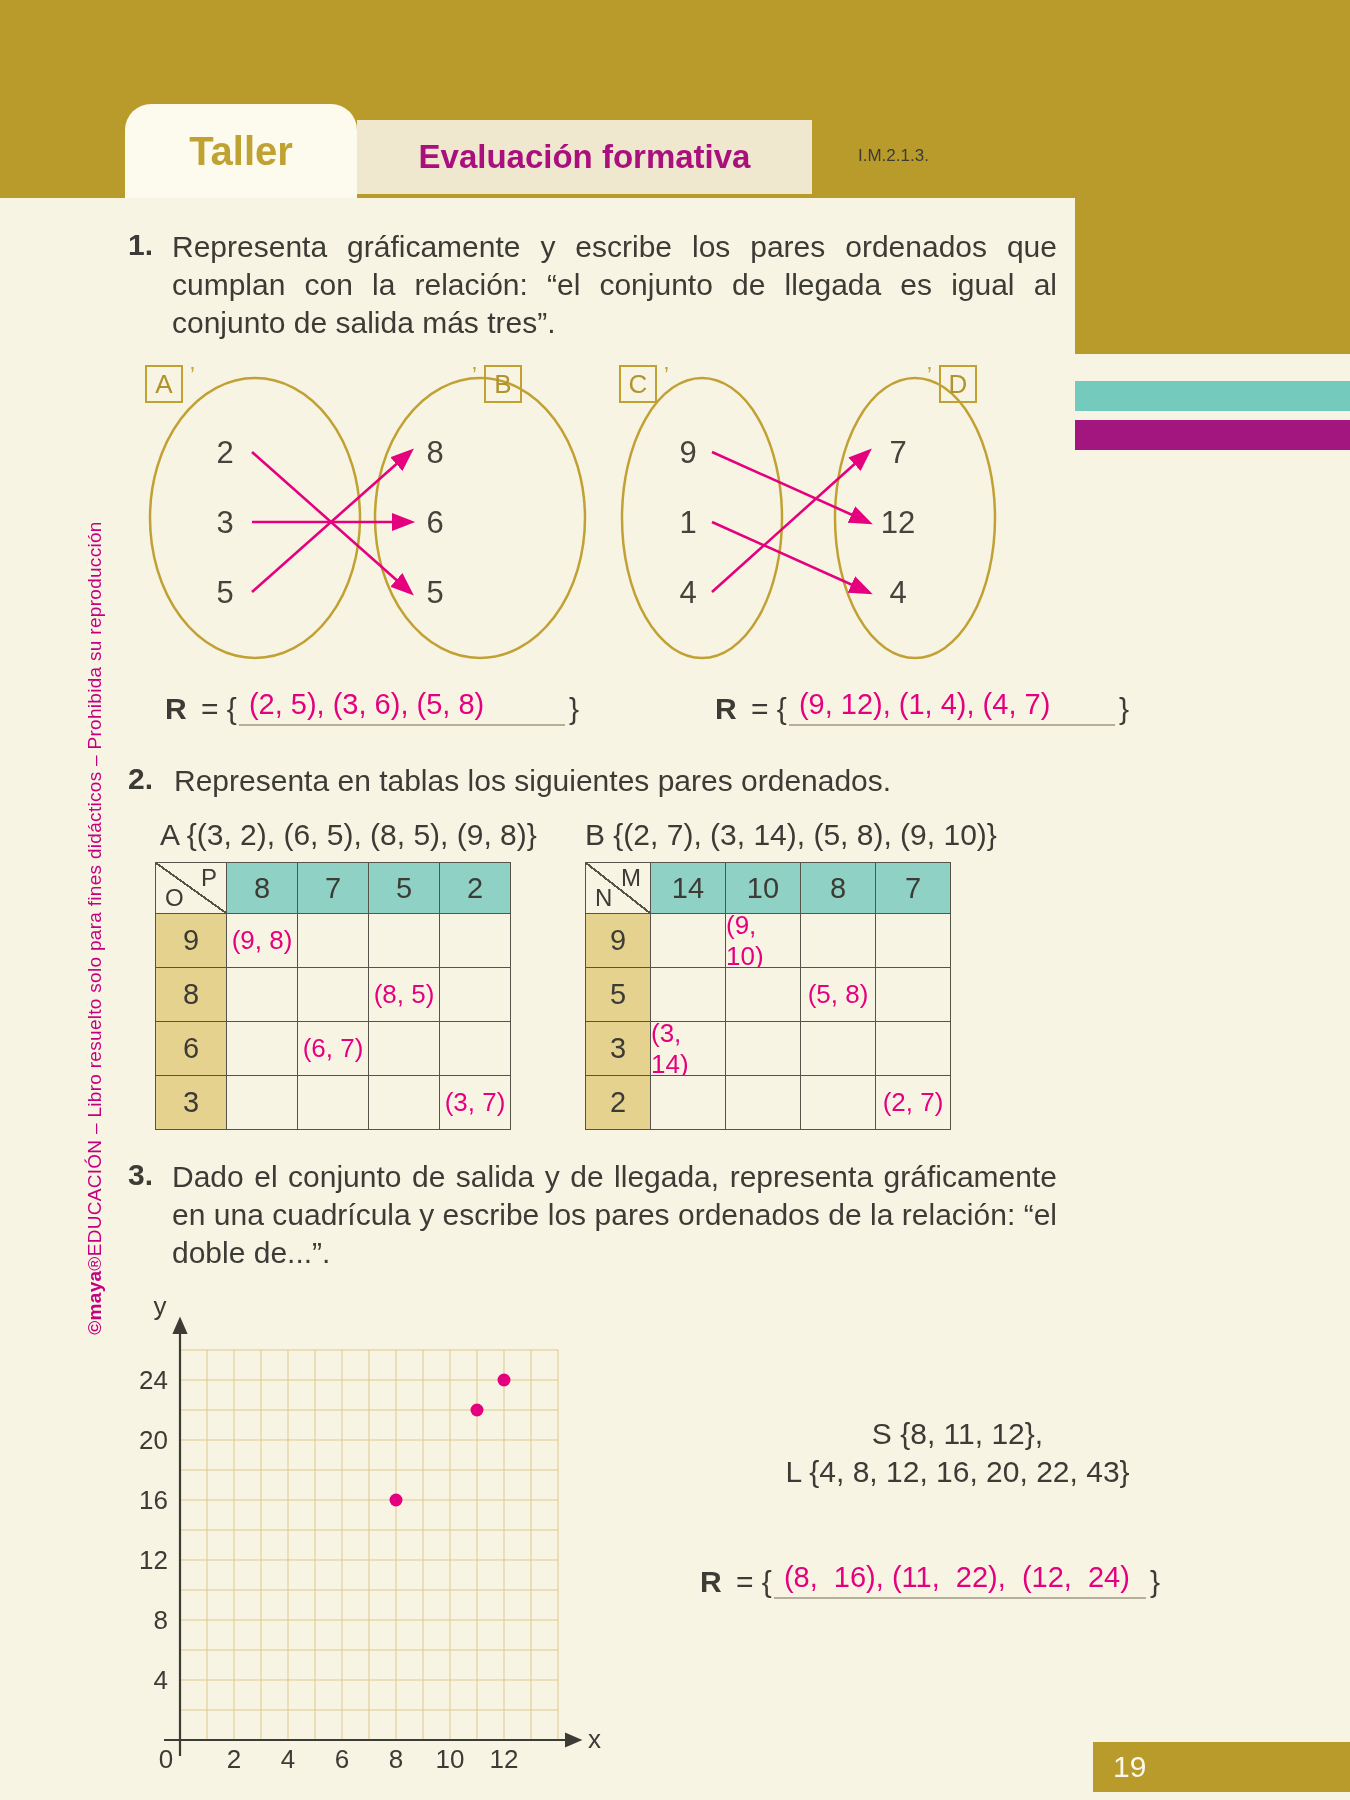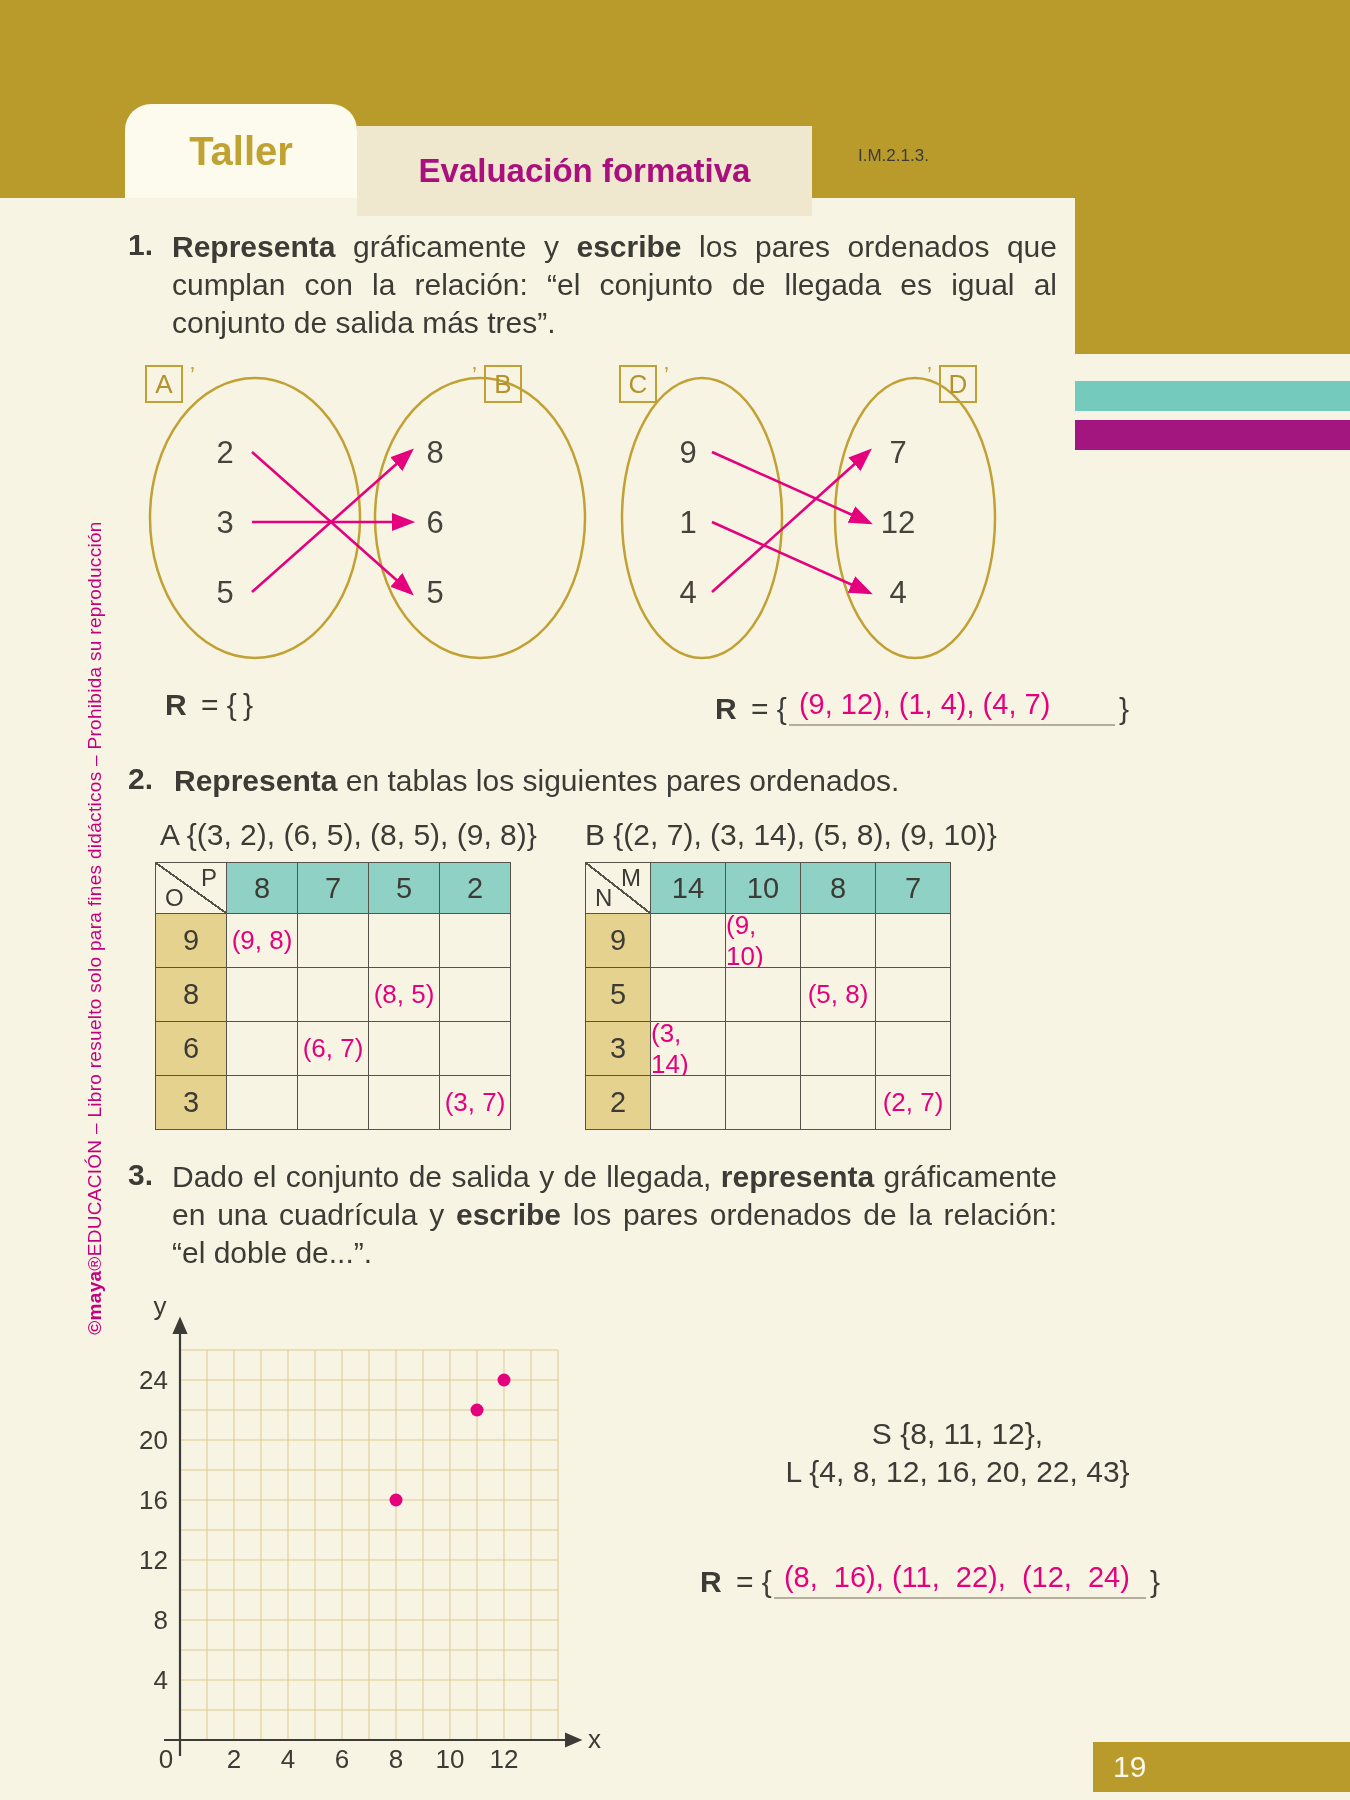--- a/index.html
+++ b/index.html
@@ -8,38 +8,38 @@
     background:#f8f4e4;color:#3c3b35;
     font-family:"Liberation Sans", sans-serif;
   }
   .abs{position:absolute;}
 
   
   .band{left:0;top:0;width:1350px;height:198px;background:#b89b2b;}
   .tab{left:125px;top:104px;width:232px;height:94px;background:#fdfaee;
        border-radius:26px 26px 0 0;display:flex;align-items:center;justify-content:center;
        font-size:40px;font-weight:bold;color:#c0a233;}
-  .subtitle-box{left:357px;top:120px;width:455px;height:90px;background:#efe8ce;
+  .subtitle-box{left:357px;top:120px;width:455px;height:74px;background:#efe8ce;
        display:flex;align-items:center;justify-content:center;
-       font-size:33px;font-weight:600;color:#a90f7d;margin-top:6px;}
+       font-size:33px;font-weight:600;color:#a90f7d;}
   .code{left:858px;top:146px;font-size:17px;color:#3c3b35;}
 
   .right-gold{left:1075px;top:198px;width:275px;height:156px;background:#b89b2b;}
   .teal-bar{left:1075px;top:381px;width:275px;height:30px;background:#74cbbd;}
   .magenta-bar{left:1075px;top:420px;width:275px;height:30px;background:#a31680;}
 
   
   .sidebar-vertical{left:95px;top:928px;transform:translate(-50%,-50%) rotate(-90deg);
        white-space:nowrap;color:#c40080;font-size:19px;letter-spacing:.3px;}
   .sidebar-vertical .brand{font-weight:bold;}
 
   
   .ex-num{font-size:30px;font-weight:bold;}
   .ex-text{font-size:30px;line-height:38px;text-align:justify;}
-  .b{font-weight:bold;}
+  .b{font-weight:normal;}
   #ex1-num{left:128px;top:228px;} #ex1-text{left:172px;top:228px;width:885px;}
   #ex2-num{left:128px;top:762px;} #ex2-text{left:174px;top:762px;width:950px;text-align:left;}
   #ex3-num{left:128px;top:1158px;} #ex3-text{left:172px;top:1158px;width:885px;}
 
   
   #svg-ab{left:140px;top:358px;} #svg-cd{left:610px;top:358px;}
   .oval{fill:none;stroke:#c2a134;stroke-width:2.5;}
   .lblbox{fill:none;stroke:#c2a134;stroke-width:2;}
   .lbltext{fill:#b2922c;font-size:26px;}
   .mark{fill:#c2a134;font-size:22px;}
@@ -155,20 +155,21 @@
   <text class="item" x="288" y="175" text-anchor="middle">12</text>
   <text class="item" x="288" y="245" text-anchor="middle">4</text>
 <line x1="102" y1="94" x2="258" y2="164" stroke="#e5007d" stroke-width="2.6" marker-end="url(#ah-cd)"></line>
     <line x1="102" y1="164" x2="258" y2="234" stroke="#e5007d" stroke-width="2.6" marker-end="url(#ah-cd)"></line>
     <line x1="102" y1="234" x2="258" y2="94" stroke="#e5007d" stroke-width="2.6" marker-end="url(#ah-cd)"></line>
   </svg>
 
 <div class="abs answer-row" id="ans1">
   <span class="ans-r">R</span>
     <span class="ans-open"> = {</span>
+    <span class="ans-value">(2, 5), (3, 6), (5, 8)</span>
     <span class="ans-close">}</span>
 </div>
 <div class="abs answer-row" id="ans2">
   <span class="ans-r">R</span>
     <span class="ans-open"> = {</span>
     <span class="ans-value">(9, 12), (1, 4), (4, 7)</span>
     <span class="ans-close">}</span>
 </div>
 
 <div class="abs ex-num" id="ex2-num">2.</div>

